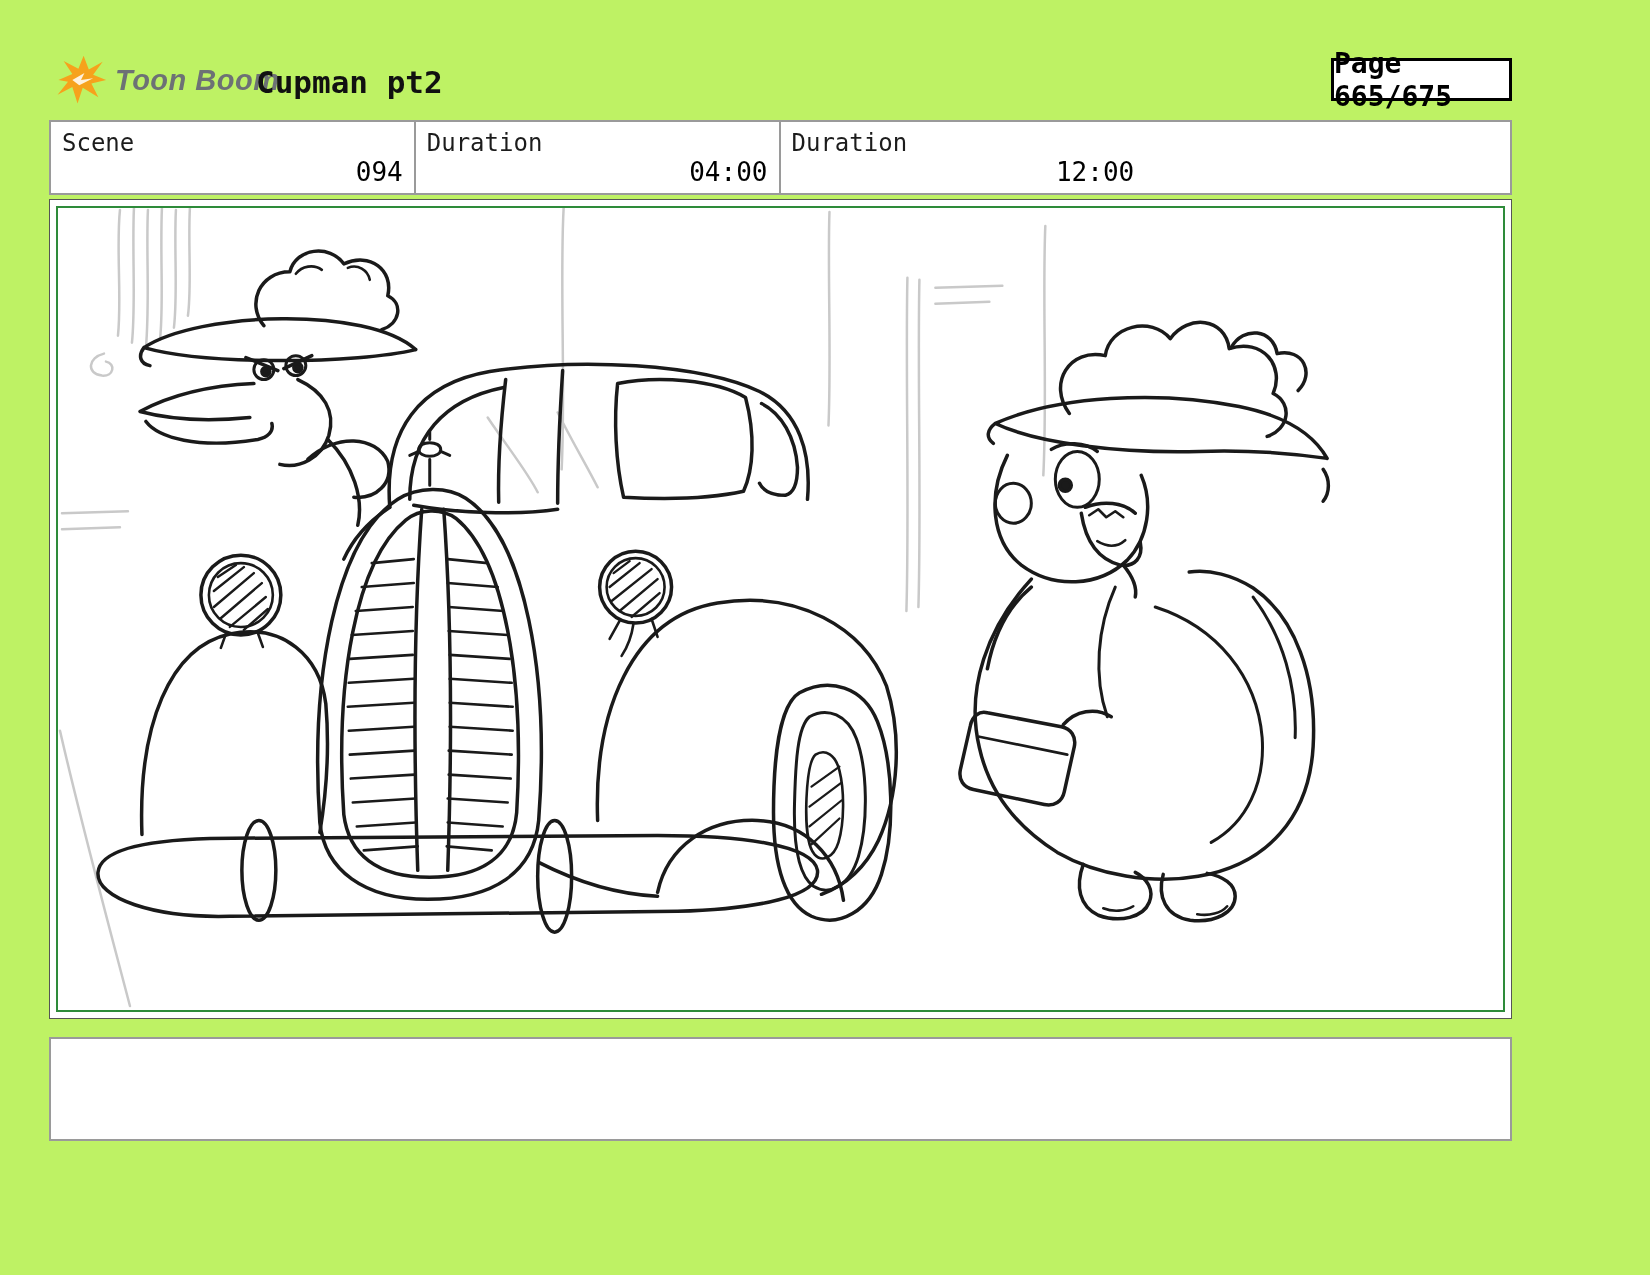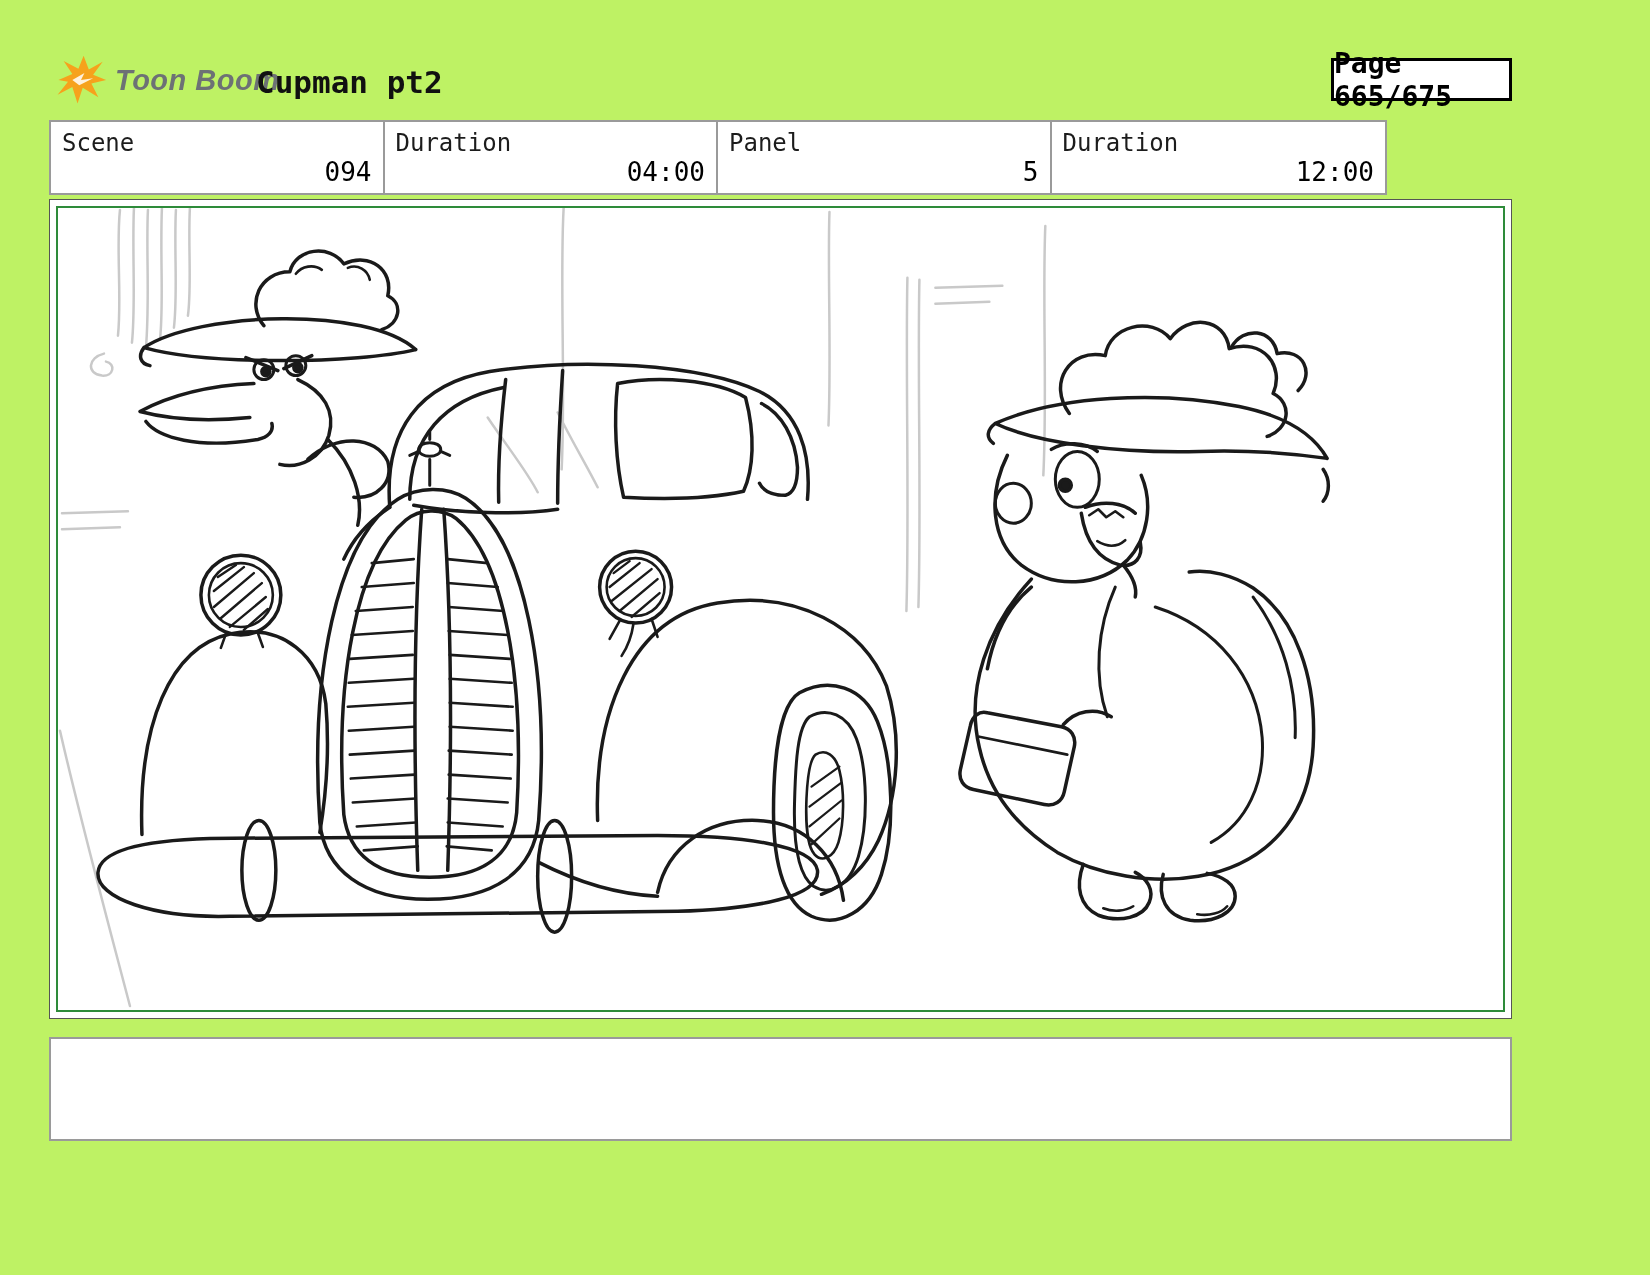--- a/index.html
+++ b/index.html
@@ -18,21 +18,21 @@
   .project-title {
     position:absolute; left:256px; top:64px; font-weight:bold; font-size:31px; color:#111;
   }
   .page-box {
     position:absolute; left:1331px; top:58px; width:181px; height:43px;
     border:3px solid #000; display:flex; align-items:center; justify-content:center;
     font-weight:bold; font-size:28px; color:#000; background:#fff;
   }
   
   .meta-table {
-    position:absolute; left:49px; top:120px; width:1338px; height:75px;
+    position:absolute; left:49px; top:120px; width:1463px; height:75px;
     display:grid; grid-template-columns:repeat(4, 1fr);
     border:2px solid #9a9a9a; background:#fff;
   }
   .meta-cell { position:relative; border-right:2px solid #9a9a9a; padding:7px 11px; }
   .meta-cell:last-child { border-right:none; }
   .meta-label { font-size:24px; color:#1c1c1c; }
   .meta-value { position:absolute; right:11px; bottom:6px; font-size:26px; color:#000; }
   
   .panel-outer {
     position:absolute; left:49px; top:199px; width:1463px; height:820px;
@@ -64,24 +64,20 @@
   <div class="page-box">Page 665/675</div>
 
   <div class="meta-table">
     <div class="meta-cell">
       <div class="meta-label">Scene</div>
       <div class="meta-value">094</div>
     </div>
     <div class="meta-cell">
       <div class="meta-label">Duration</div>
       <div class="meta-value">04:00</div>
-    </div>
-    <div class="meta-cell">
-      <div class="meta-label">Panel</div>
-      <div class="meta-value">5</div>
     </div>
     <div class="meta-cell">
       <div class="meta-label">Duration</div>
       <div class="meta-value">12:00</div>
     </div>
   </div>
 
   <div class="panel-outer">
     <div class="panel-green">
       <svg class="sketch" viewBox="0 0 1446 804" preserveAspectRatio="none">

